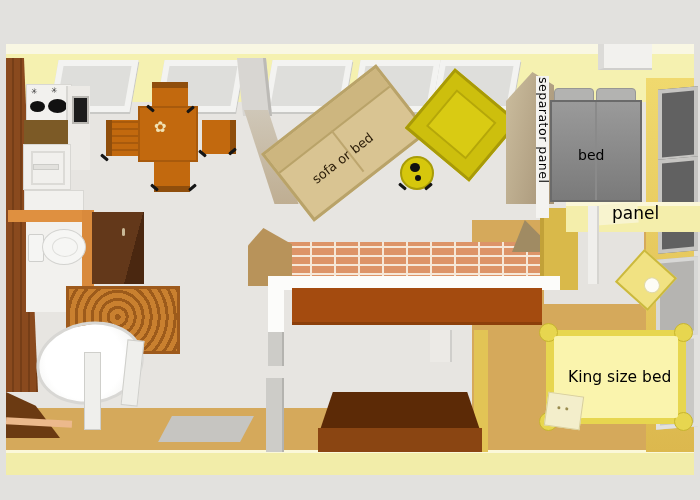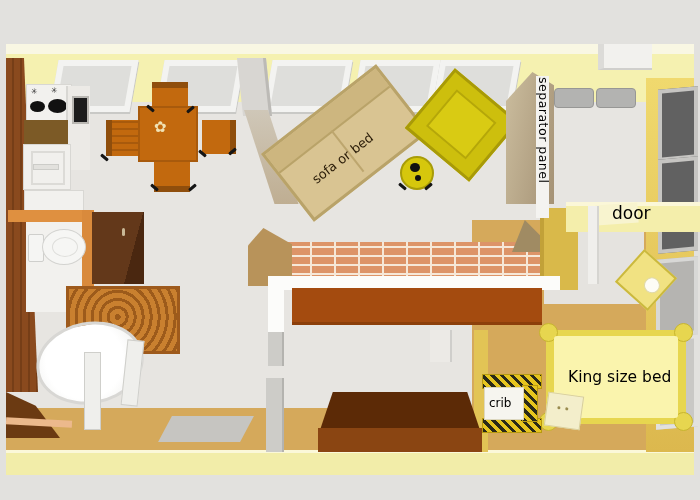--- a/index.html
+++ b/index.html
@@ -139,46 +139,43 @@
     <div class="dot" style="left:13px;top:17px;width:6px;height:6px;"></div>
   </div>
   <div class="leg" style="left:398px;top:185px;transform:rotate(40deg);"></div>
   <div class="leg" style="left:424px;top:185px;transform:rotate(-40deg);"></div>
 
   <div class="abs" style="left:506px;top:72px;width:48px;height:132px;
        background:linear-gradient(100deg,#cbbd9e,#a59275);clip-path:polygon(55% 0,100% 10%,100% 100%,0 100%,0 22%);"></div>
 
   <div class="abs" style="left:554px;top:88px;width:38px;height:18px;background:#b3b3b1;border:1px solid #979795;border-radius:4px;"></div>
   <div class="abs" style="left:596px;top:88px;width:38px;height:18px;background:#b3b3b1;border:1px solid #979795;border-radius:4px;"></div>
+  <div class="abs" style="left:550px;top:100px;width:88px;height:98px;
+       background:linear-gradient(180deg,#9a9a9a,#7a7a7a);border:2px solid #6a6a6a;">
+    <div class="abs" style="left:43px;top:0;width:2px;height:100%;background:#8a8a8a;"></div>
+    <span class="lbl" style="left:26px;top:46px;font-size:14px;">bed</span>
+  </div>
   <span class="lbl" style="left:536px;top:76px;height:140px;writing-mode:vertical-rl;text-orientation:mixed;font-size:12.5px;letter-spacing:0.5px;background:#f4f3f0;padding:1px 0;">separator panel</span>
 
   <div class="abs" style="left:546px;top:330px;width:140px;height:94px;background:#e7d64f;border-radius:4px;">
     <div class="post" style="left:-7px;top:-7px;"></div>
     <div class="post" style="right:-7px;top:-7px;"></div>
     <div class="post" style="left:-7px;bottom:-7px;"></div>
     <div class="post" style="right:-7px;bottom:-7px;"></div>
     <div class="abs" style="left:8px;top:6px;width:124px;height:82px;background:#faf4ad;border-radius:3px;"></div>
     <span class="lbl" style="left:22px;top:40px;font-size:15.5px;">King size bed</span>
   </div>
 
-  <div class="abs" style="left:482px;top:372px;width:62px;height:60px;">
-    <div class="hatch" style="left:0;top:2px;width:58px;height:13px;"></div>
-    <div class="hatch" style="left:0;top:46px;width:58px;height:13px;"></div>
-    <div class="hatch" style="left:40px;top:13px;width:14px;height:35px;"></div>
-    <div class="abs" style="left:2px;top:15px;width:38px;height:31px;background:#f6f5ef;border:1px solid #ddd8c0;">
-      <span class="lbl" style="left:4px;top:9px;font-size:12px;">crib</span>
-    </div>
-  </div>
   <div class="abs" style="left:546px;top:394px;width:34px;height:32px;background:#f3eecb;border:1px solid #d8cf9a;transform:rotate(8deg);">
     <div class="dot" style="left:10px;top:12px;width:3px;height:3px;background:#9a8c50;"></div>
     <div class="dot" style="left:18px;top:12px;width:3px;height:3px;background:#9a8c50;"></div>
   </div>
 
   <div class="abs" style="left:624px;top:258px;width:40px;height:40px;background:#f1e282;border:2px solid #cbb93e;transform:rotate(42deg);">
     <div class="abs" style="left:20px;top:12px;width:14px;height:14px;border-radius:50%;background:#fdfcf6;border:1px solid #e0d9a8;"></div>
   </div>
 
   <div class="abs" style="left:320px;top:392px;width:160px;height:38px;background:#5c2a06;clip-path:polygon(8% 0,92% 0,100% 100%,0 100%);"></div>
   <div class="abs" style="left:318px;top:428px;width:164px;height:24px;background:#8a4512;"></div>
 
-  <span class="lbl" style="left:612px;top:205px;font-size:17px;">door</span>
+  <span class="lbl" style="left:612px;top:205px;font-size:17px;">panel</span>
 
 </div>
 
 </body></html>

